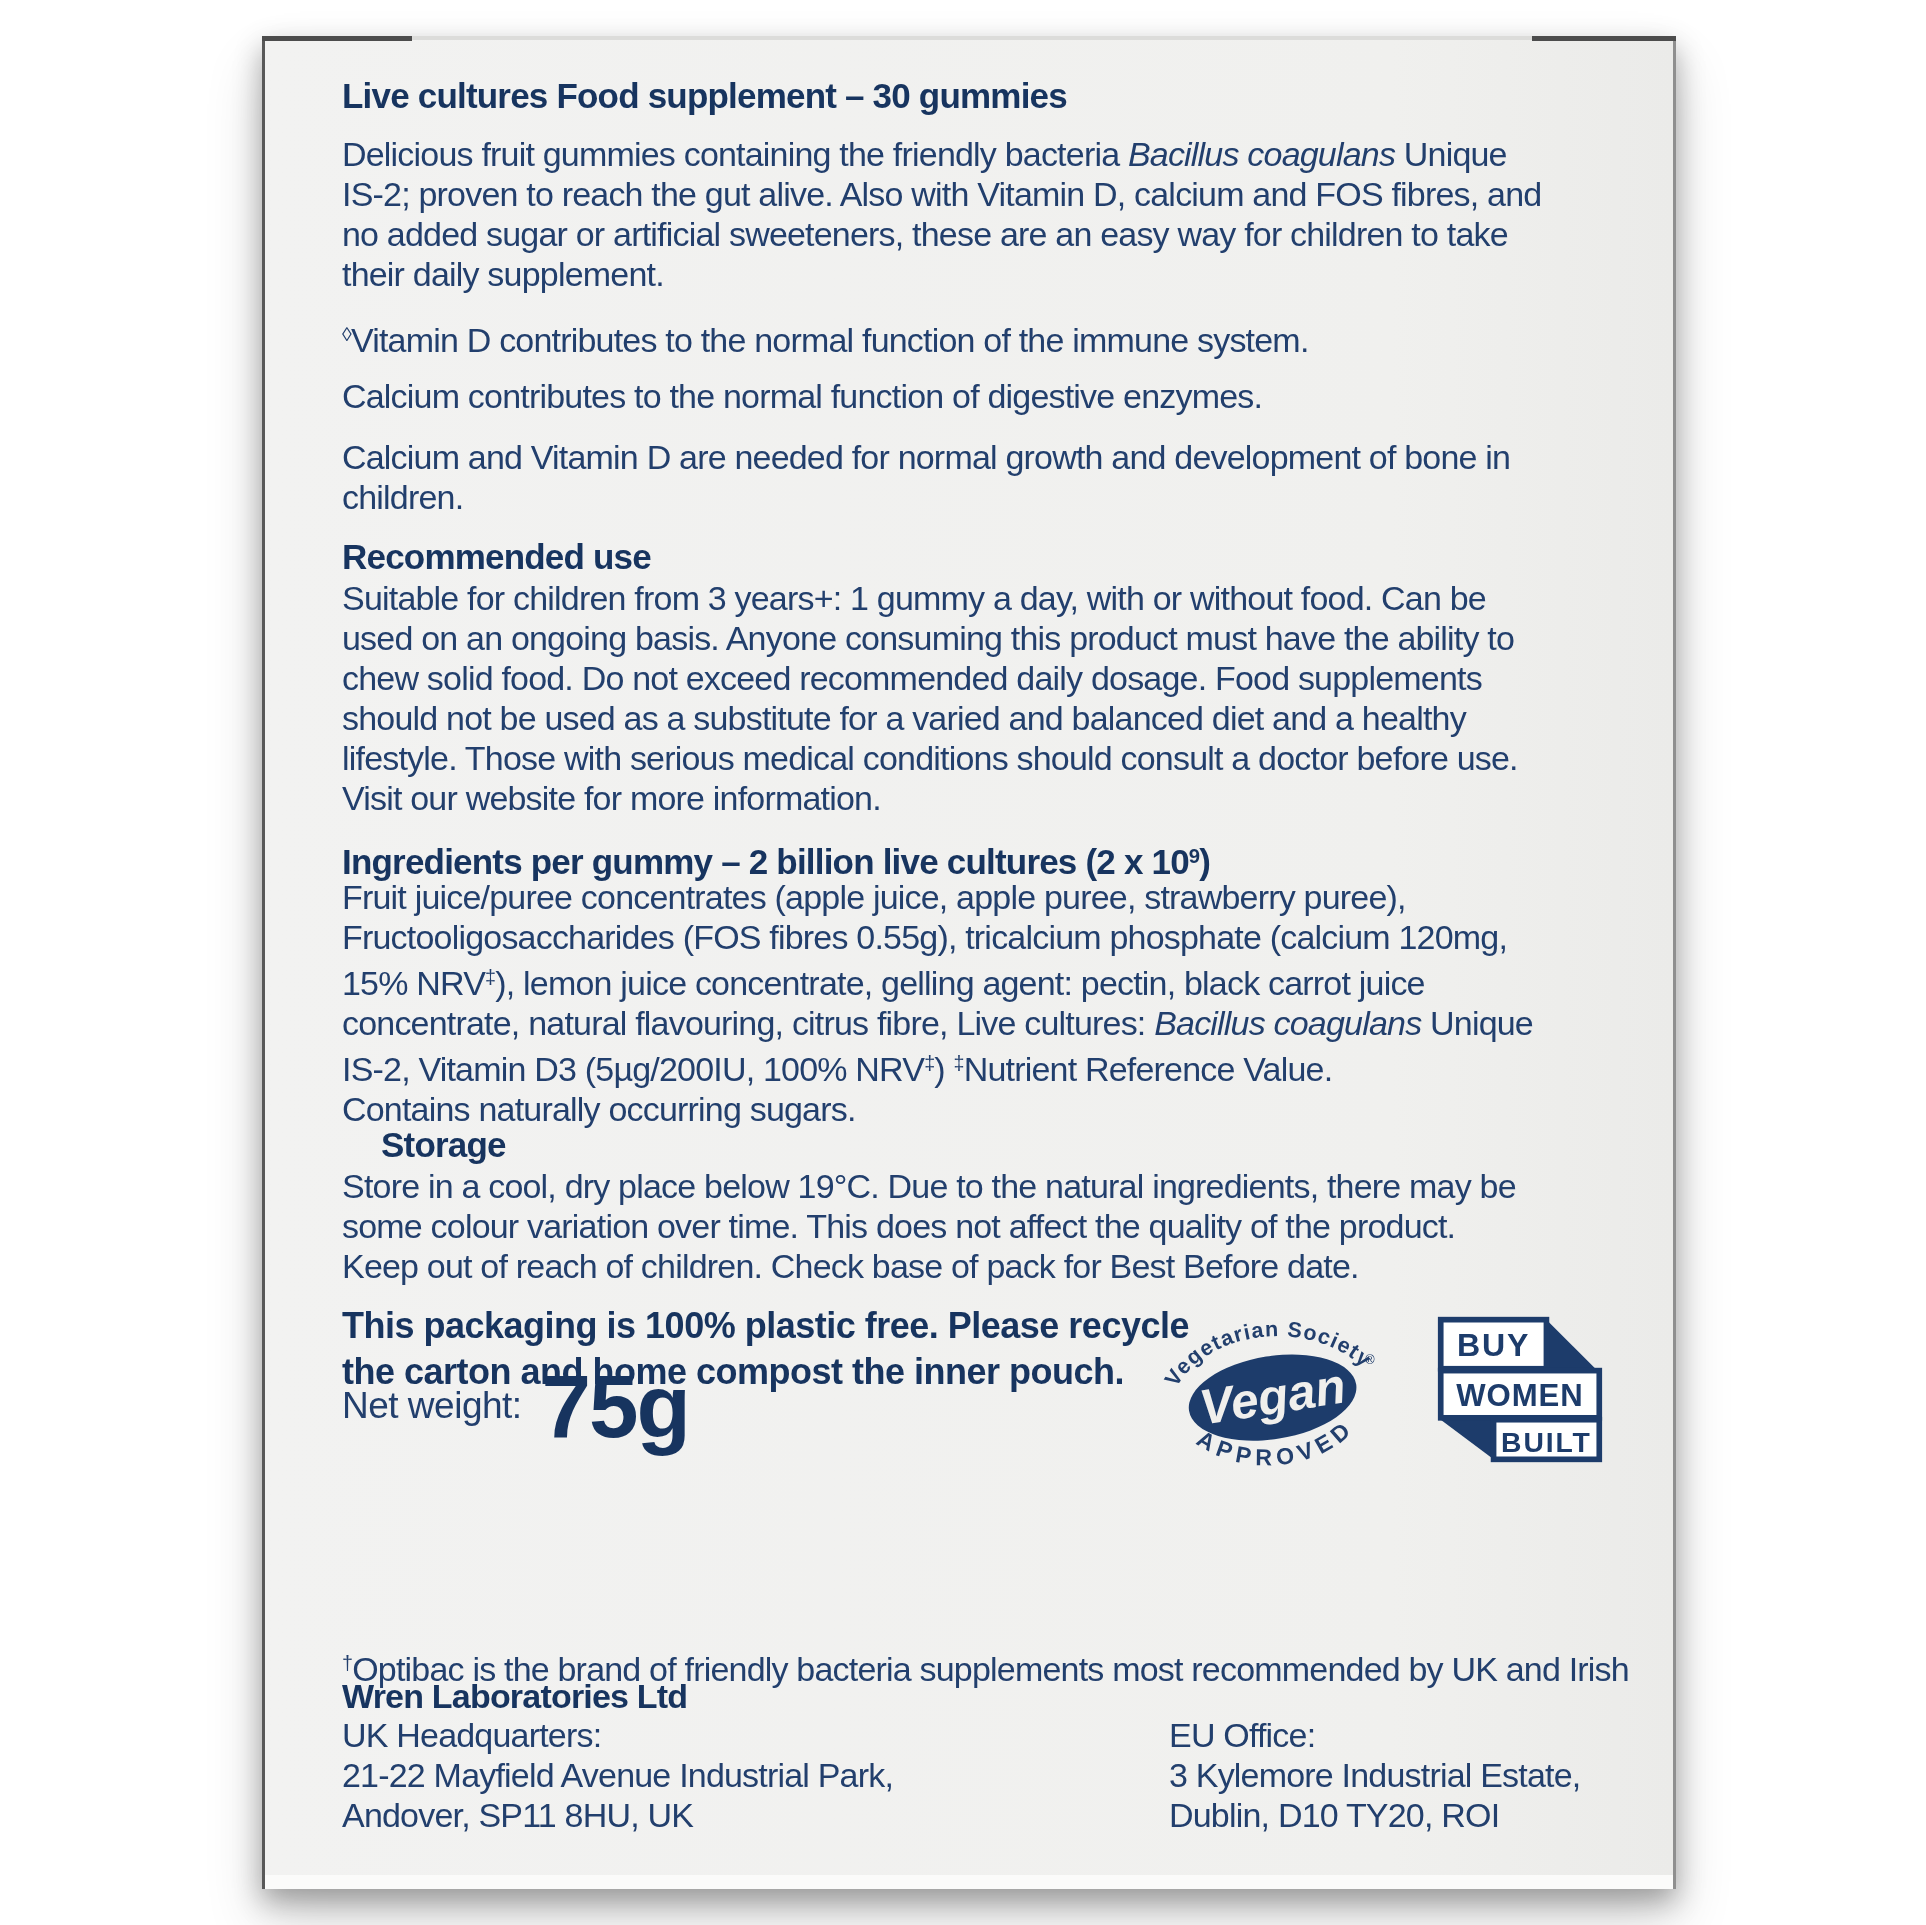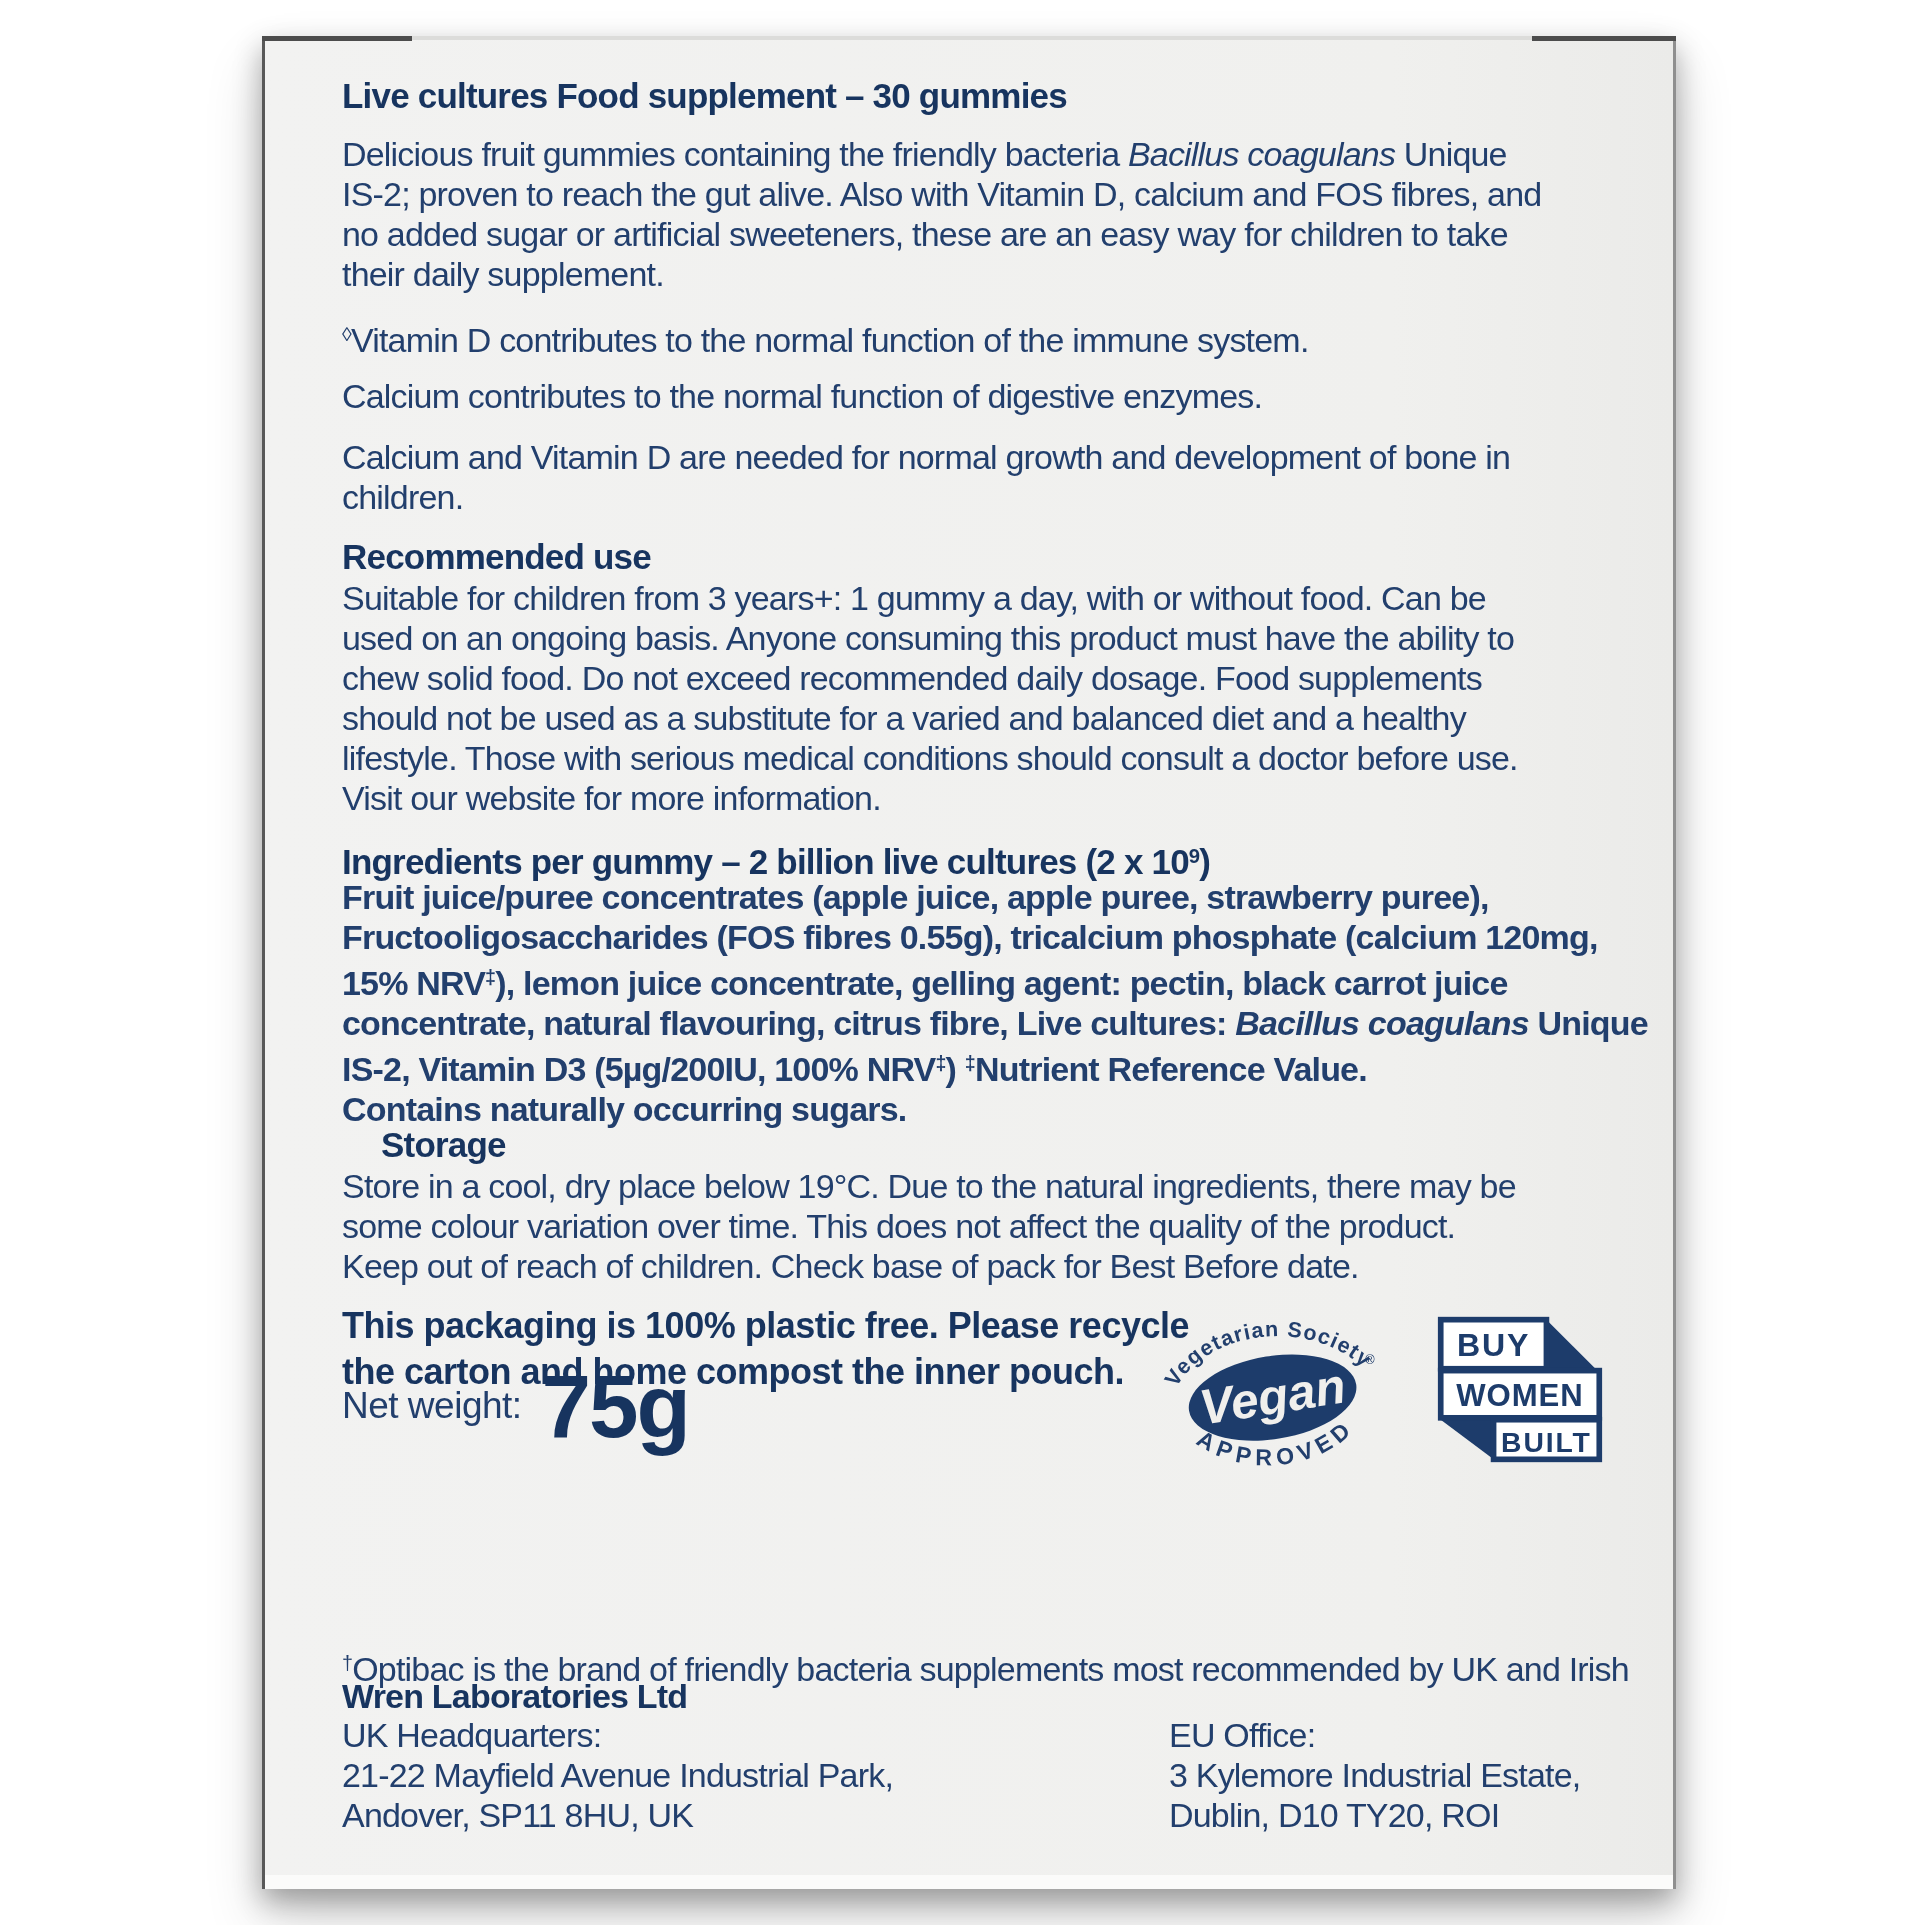--- a/index.html
+++ b/index.html
@@ -71,21 +71,21 @@
         <div class="ln"><span>used on an ongoing basis. Anyone consuming this product must have the ability to</span></div>
         <div class="ln"><span>chew solid food. Do not exceed recommended daily dosage. Food supplements</span></div>
         <div class="ln"><span>should not be used as a substitute for a varied and balanced diet and a healthy</span></div>
         <div class="ln"><span>lifestyle. Those with serious medical conditions should consult a doctor before use.</span></div>
         <div class="ln"><span>Visit our website for more information.</span></div>
       </div>
 
     <div class="sec h" style="top:796px;">
         <div class="ln"><span>Ingredients per gummy – 2 billion live cultures (2 x 10</span><span class="sup">9</span><span>)</span></div>
       </div>
-    <div class="sec" style="top:837px;font-weight:bold;">
+    <div class="sec" style="top:837px;">
         <div class="ln"><span>Fruit juice/puree concentrates (apple juice, apple puree, strawberry puree),</span></div>
         <div class="ln"><span>Fructooligosaccharides (FOS fibres 0.55g), tricalcium phosphate (calcium 120mg,</span></div>
         <div class="ln"><span>15% NRV</span><span class="sup">‡</span><span>), lemon juice concentrate, gelling agent: pectin, black carrot juice</span></div>
         <div class="ln"><span>concentrate, natural flavouring, citrus fibre, Live cultures: </span><span class="i">Bacillus coagulans</span><span> Unique</span></div>
         <div class="ln"><span>IS-2, Vitamin D3 (5µg/200IU, 100% NRV</span><span class="sup">‡</span><span>) </span><span class="sup">‡</span><span>Nutrient Reference Value.</span></div>
         <div class="ln"><span>Contains naturally occurring sugars.</span></div>
       </div>
 
     <div class="sec h" style="top:1085px;margin-left:39px;">Storage</div>
     <div class="sec" style="top:1126px;">

